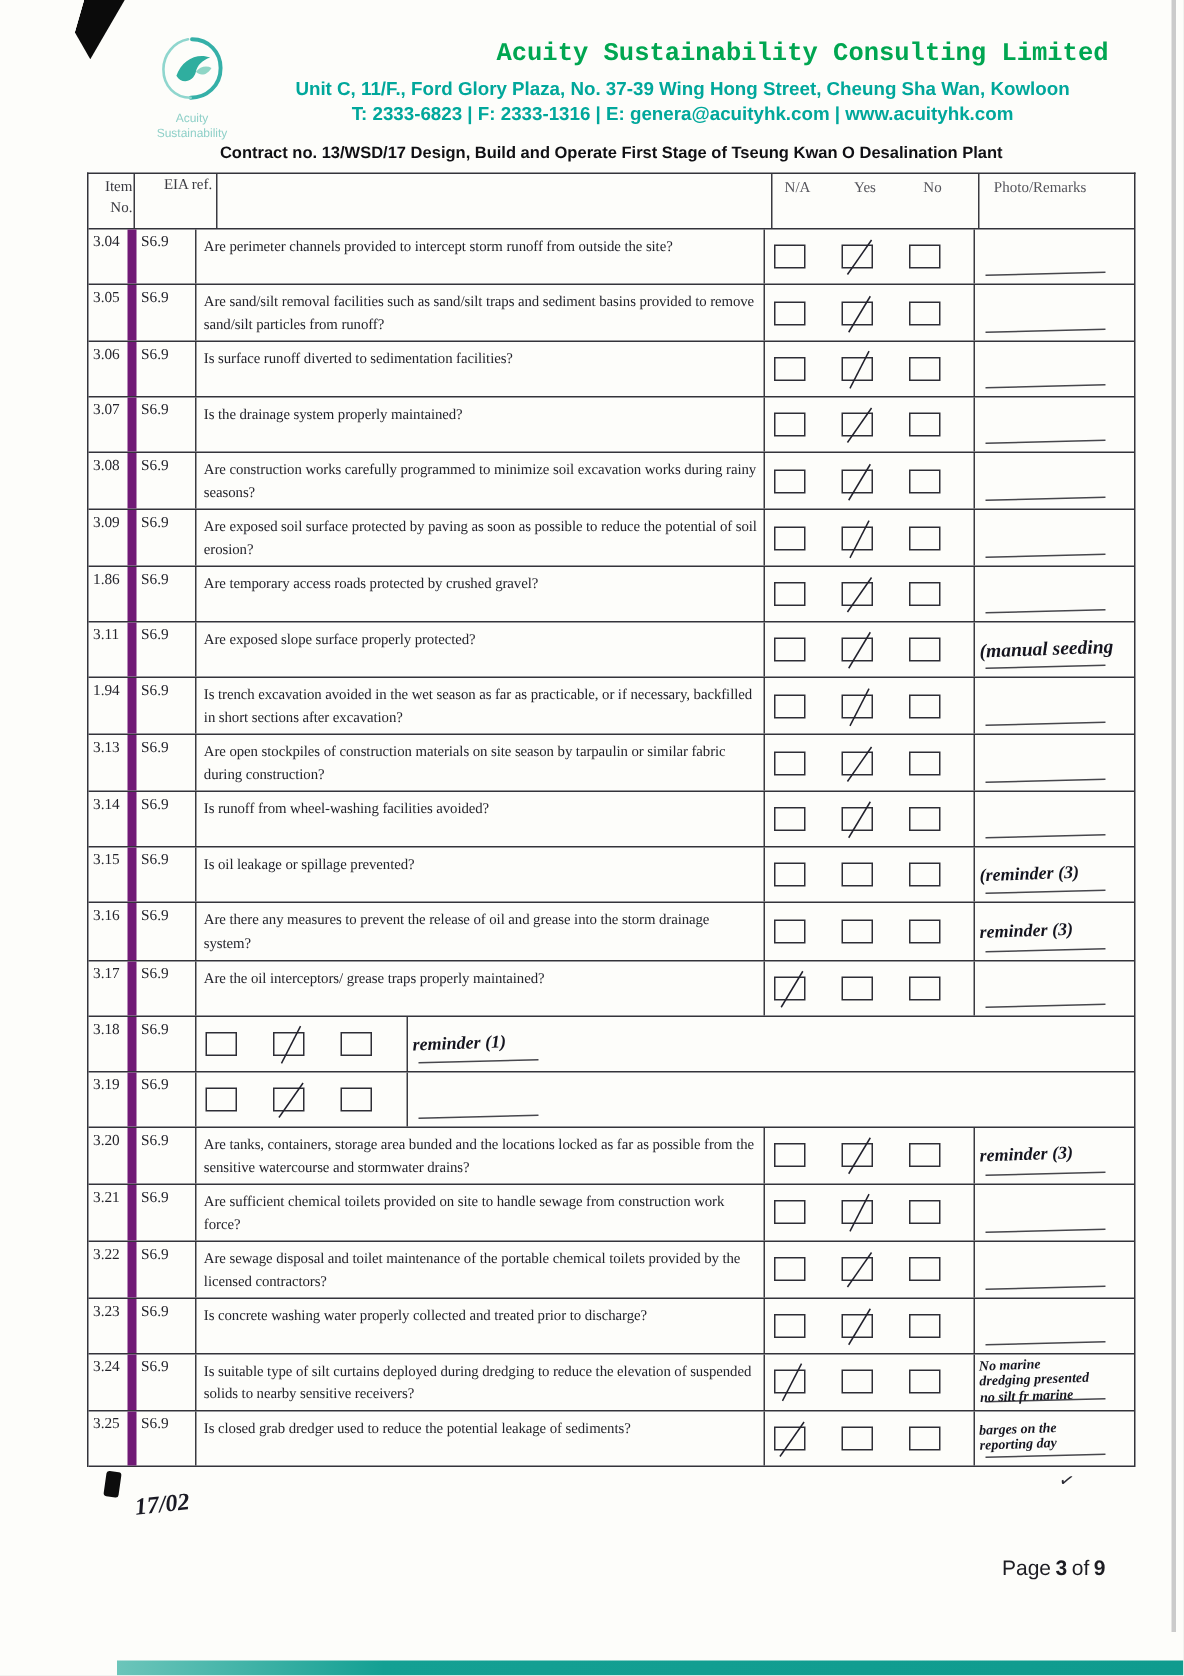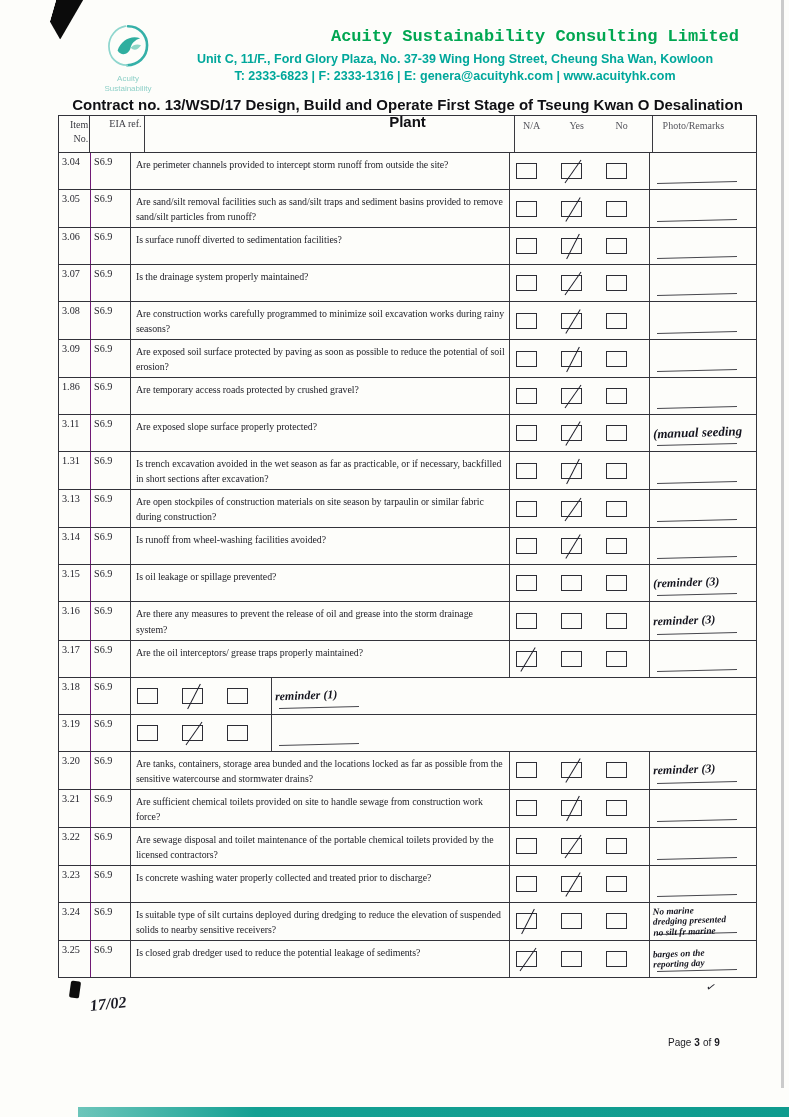--- a/index.html
+++ b/index.html
@@ -24,35 +24,35 @@
   .logo svg { width:52px; height:54px; display:block; margin:0 auto; }
   .logo-text { font-family:"Liberation Sans",sans-serif; color:#8fd0c8;
     font-size:8px; line-height:1.25; }
   .company { position:absolute; left:290px; top:27px; width:490px; text-align:center;
     font-family:Liberation Mono, monospace; font-weight:bold; font-size:17px; color:#00a651; }
   .addr { position:absolute; left:148px; top:52px; width:614px; text-align:center;
     font-family:"Liberation Sans",sans-serif; font-weight:bold; font-size:12.5px; color:#00a79b; }
   .contacts { position:absolute; left:148px; top:69px; width:614px; text-align:center;
     font-family:"Liberation Sans",sans-serif; font-weight:bold; font-size:12.5px; color:#00a79b; }
   .contract { position:absolute; left:58px; top:96px; width:699px; text-align:center;
-    font-family:"Liberation Sans",sans-serif; font-weight:bold; font-size:15px; color:#101014; }
+    font-family:"Liberation Sans",sans-serif; font-weight:bold; font-size:11px; color:#101014; }
   
   .table { position:absolute; left:58px; top:115px; width:699px;
     border:1.2px solid #33333a; border-bottom:none; }
   .thead { display:flex; height:37px; border-bottom:1.2px solid #33333a;
     font-size:10px; color:#55555c; }
   .h-item  { width:32px;  border-right:1px solid #3a3a40; padding:2px 1px 0 3px; line-height:1.4; color:#3b3b42;text-align:right;}
   .h-eia   { width:40px;  border-right:1px solid #3a3a40; padding:2px 1px 0 3px; color:#3b3b42;margin-left:16px;}
   .h-q     { width:380px; border-right:1px solid #3a3a40; }
   .h-checks{ width:141px; border-right:1px solid #3a3a40; display:flex; gap:24px;
              padding:4px 0 0 6px; }
   .h-cb    { width:21px; text-align:center; white-space:nowrap; }
   .h-remarks{ width:106px; padding:4px 0 0 10px; }
   .trow { display:flex; min-height:37px; border-bottom:1.1px solid #33333a; }
-  .c-item { width:32px; border-right:1px solid #701a75; padding:3px 18px 0 3px; font-size:10.2px; }
+  .c-item { width:32px; border-right:6px solid #701a75; padding:3px 18px 0 3px; font-size:10.2px; }
   .c-eia  { width:40px; border-right:1px solid #3a3a40; padding:3px 1px 0 3px; font-size:10.2px; }
   .c-q    { width:380px; border-right:1px solid #3a3a40; padding:4px 3px 3px 5px;
             font-size:9.9px; line-height:1.52; letter-spacing:-0.05px; }
   .c-checks { width:141px; border-right:1px solid #3a3a40; display:flex;
               align-items:center; gap:24px; padding-left:6px; }
   .cbox { width:21px; height:16px; flex:0 0 21px; border:1.4px solid #2e2e36; position:relative; }
   .slash { position:absolute; left:-3px; top:7px; width:28px; border-top:1.8px solid #20202c; }
   .c-remarks { width:106px; position:relative; overflow:visible; }
   .remark-line { position:absolute; left:7px; bottom:6px; width:80px;
     border-bottom:1.4px solid #47474d; transform:rotate(-1.5deg); }
@@ -61,21 +61,21 @@
     font-family:cursive; font-style:italic; font-weight:600;
     font-size:12px; color:#15151f; white-space:pre-line; line-height:1.12; z-index:2; }
   .remark-text.small  { font-size:9.3px; }
   .remark-text.nowrap { white-space:pre; font-size:13px; }
   
   .hand-date { position:absolute; left:90px; top:995px; font-family:cursive;
     font-style:italic; font-weight:600; font-size:16px; transform:rotate(-6deg); color:#1a1a24; }
   .stray-mark { position:absolute; left:706px; top:980px; font-family:cursive;
     font-size:12px; color:#2a2a33; transform:rotate(14deg); }
   .page-footer { position:absolute; left:668px; top:1037px;
-    font-family:"Liberation Sans",sans-serif; font-size:10px; color:#1c1c22; }
+    font-family:"Liberation Sans",sans-serif; font-size:14px; color:#1c1c22; }
   .page-footer span, .page-footer b { margin-right:3px; }
 </style>
 </head>
 <body>
 
 <div class="page">
 
   <div class="corner-mark"></div>
   <div class="right-shadow"></div>
 
@@ -228,21 +228,21 @@
               <div class="slash" style="transform: rotate(-59deg);"></div>
             </div>
             <div class="cbox"></div>
           </div>
           <div class="c-remarks">
             <div class="remark-line"></div>
             <div class="remark-text nowrap">(manual seeding</div>
           </div>
         </div>
         <div class="trow">
-          <div class="c-item">1.31</div>
+          <div class="c-item">1.94</div>
           <div class="c-eia">S6.9</div>
           <div class="c-q">Is trench excavation avoided in the wet season as far as practicable, or if necessary, backfilled in short sections after excavation?</div>
           <div class="c-checks">
             <div class="cbox"></div>
             <div class="cbox">
               <div class="slash" style="transform: rotate(-63deg);"></div>
             </div>
             <div class="cbox"></div>
           </div>
           <div class="c-remarks">

